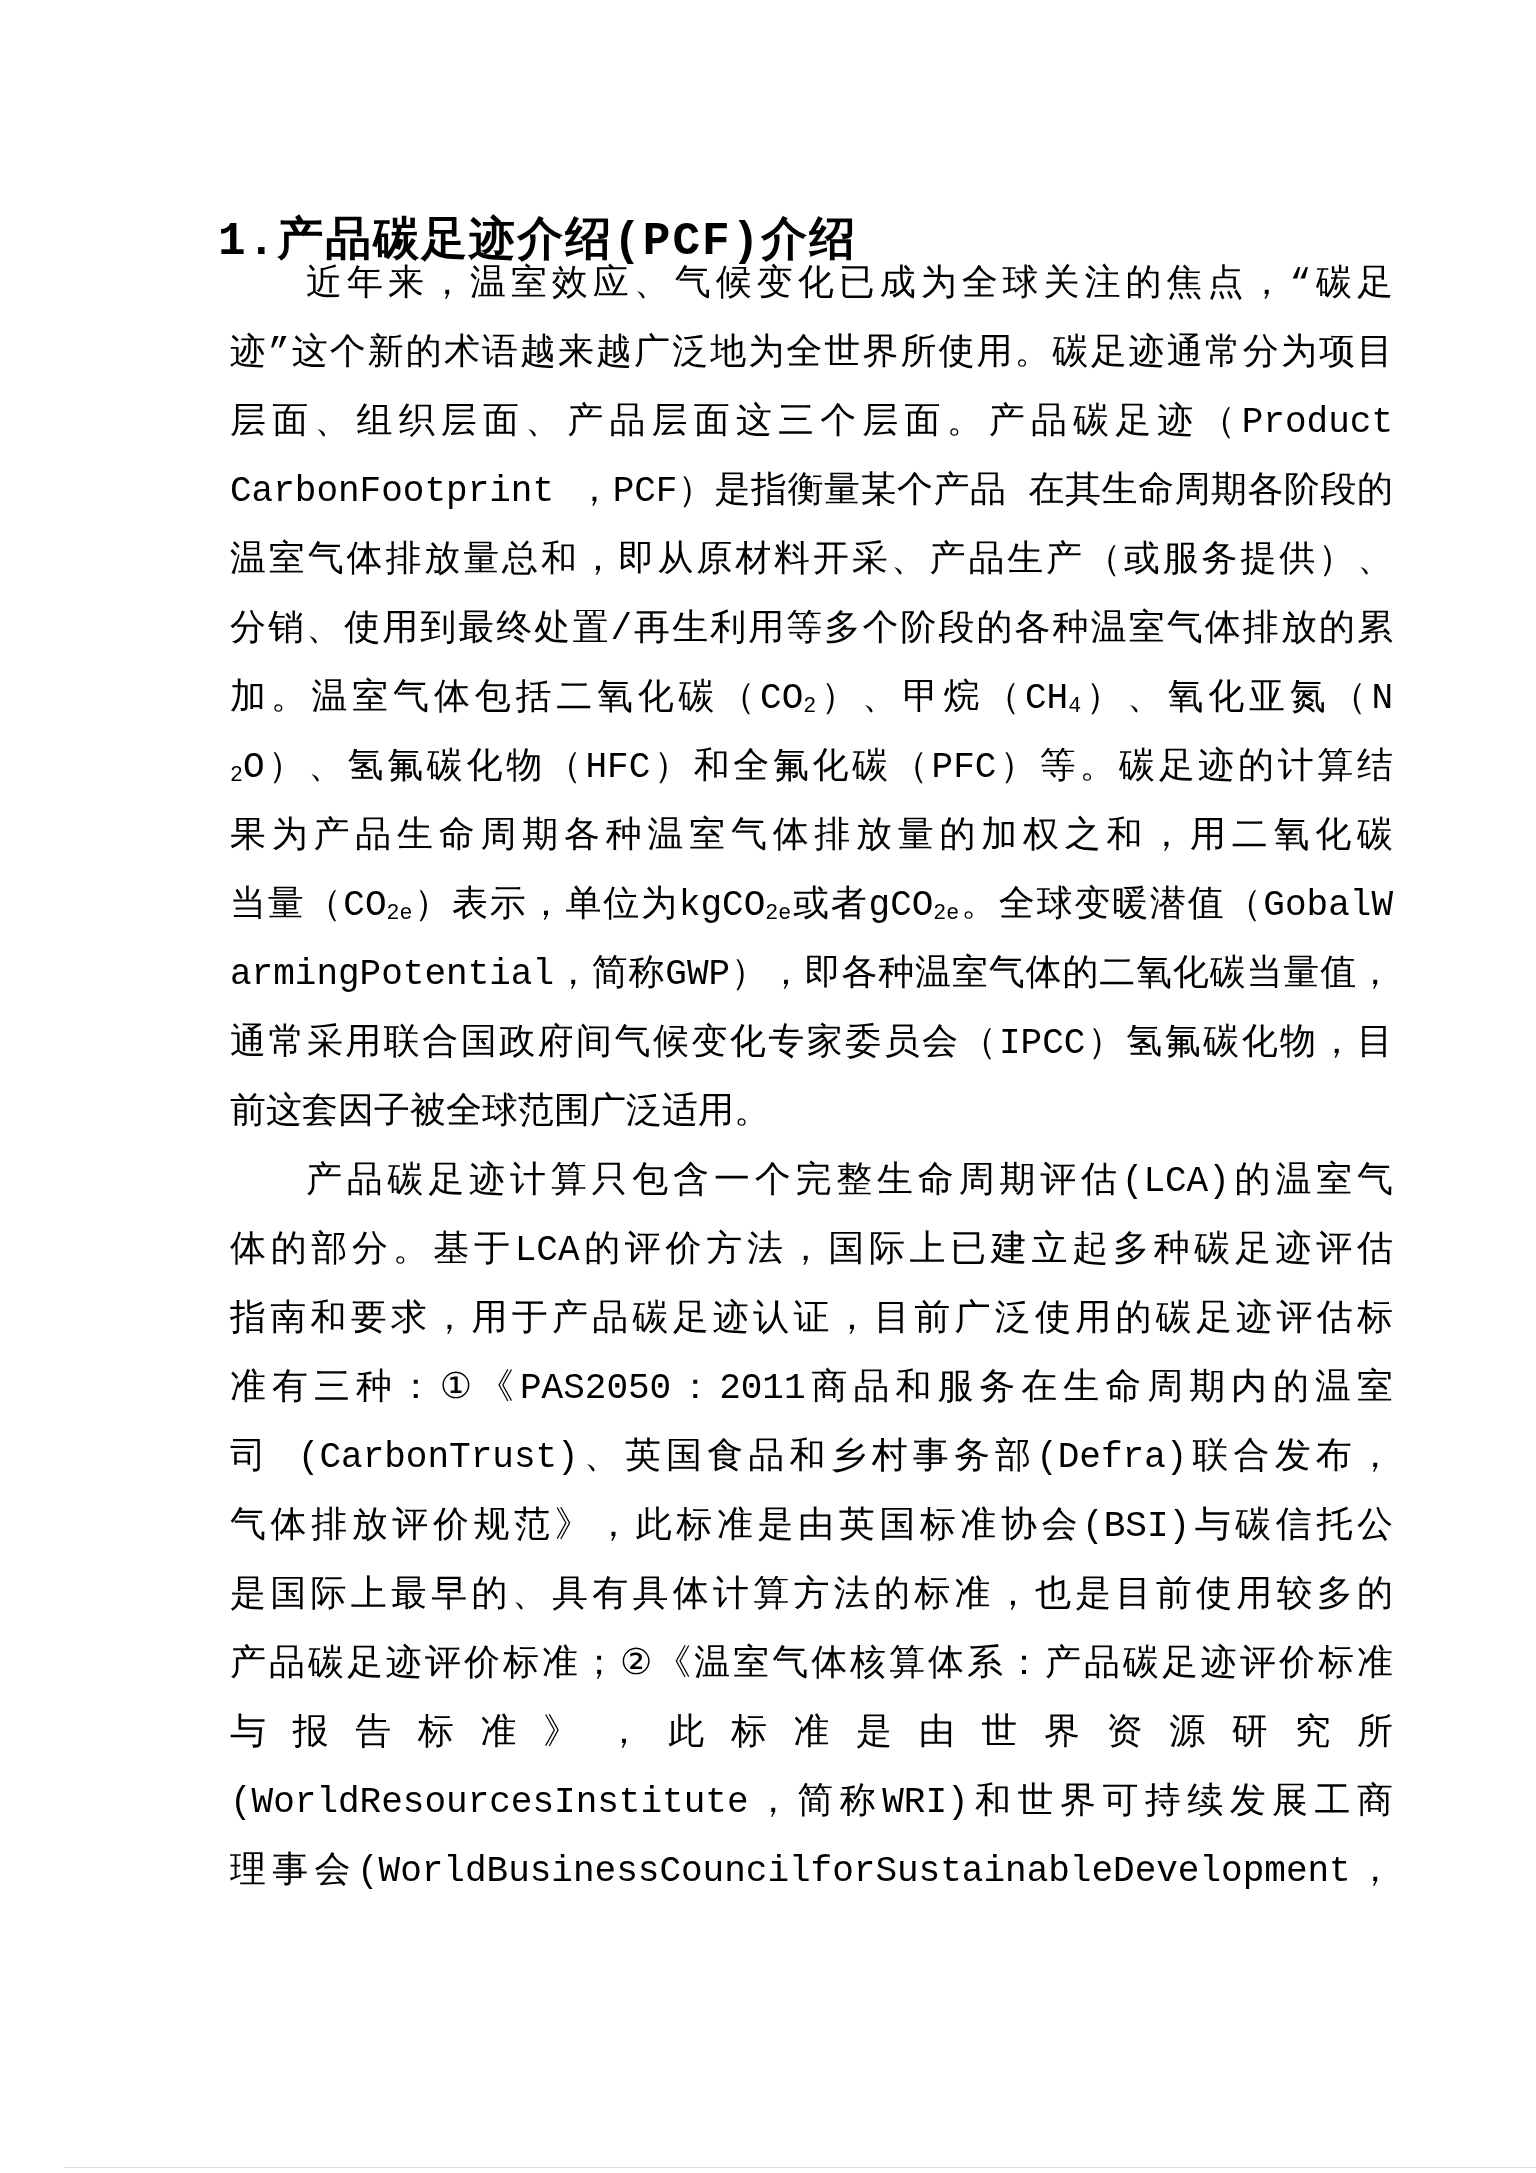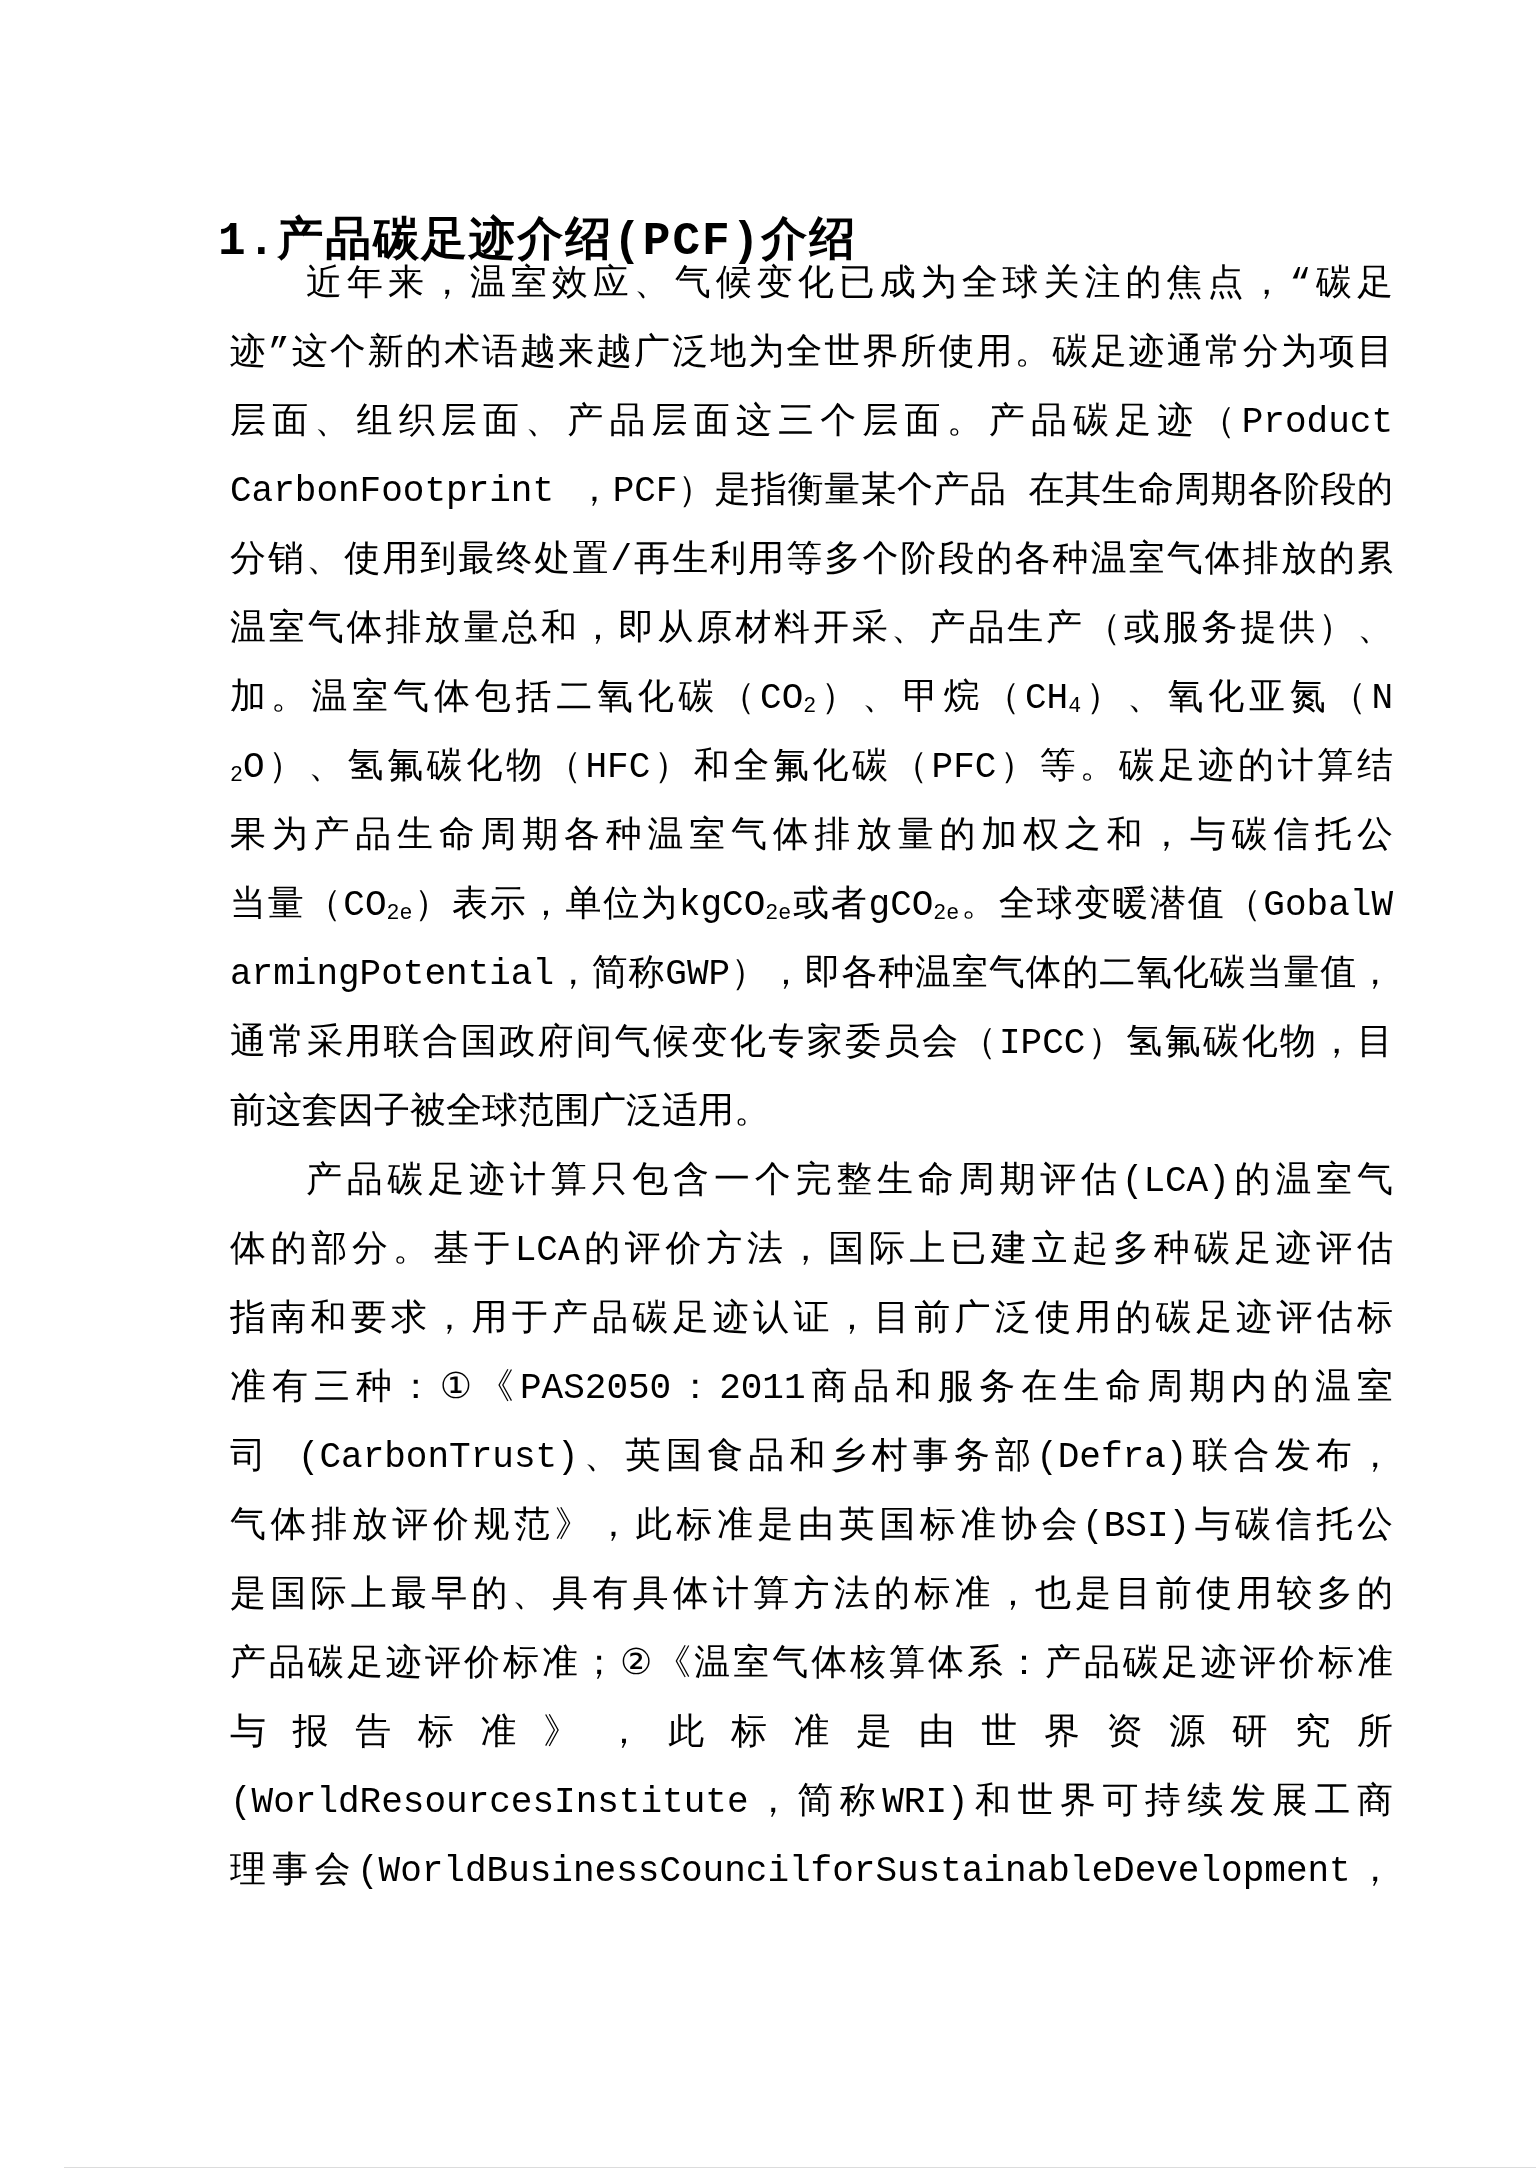--- a/index.html
+++ b/index.html
@@ -63,25 +63,25 @@
 <body>
 
 <div class="page">
   <h1 class="title">1.产品碳足迹介绍(PCF)介绍</h1>
 
   <div class="doc-body" id="doc-lines">
       <div class="line indent">近年来，温室效应、气候变化已成为全球关注的焦点，“碳足</div>
       <div class="line">迹”这个新的术语越来越广泛地为全世界所使用。碳足迹通常分为项目</div>
       <div class="line">层面、组织层面、产品层面这三个层面。产品碳足迹（Product</div>
       <div class="line">CarbonFootprint ，PCF）是指衡量某个产品 在其生命周期各阶段的</div>
+      <div class="line">温室气体排放量总和，即从原材料开采、产品生产（或服务提供）、</div>
       <div class="line">分销、使用到最终处置/再生利用等多个阶段的各种温室气体排放的累</div>
-      <div class="line">温室气体排放量总和，即从原材料开采、产品生产（或服务提供）、</div>
       <div class="line">加。温室气体包括二氧化碳（CO<sub>2</sub>）、甲烷（CH<sub>4</sub>）、氧化亚氮（N</div>
       <div class="line"><sub>2</sub>O）、氢氟碳化物（HFC）和全氟化碳（PFC）等。碳足迹的计算结</div>
-      <div class="line">果为产品生命周期各种温室气体排放量的加权之和，与碳信托公</div>
+      <div class="line">果为产品生命周期各种温室气体排放量的加权之和，用二氧化碳</div>
       <div class="line">当量（CO<sub>2e</sub>）表示，单位为kgCO<sub>2e</sub>或者gCO<sub>2e</sub>。全球变暖潜值（GobalW</div>
       <div class="line">armingPotential，简称GWP），即各种温室气体的二氧化碳当量值，</div>
       <div class="line">通常采用联合国政府间气候变化专家委员会（IPCC）氢氟碳化物，目</div>
       <div class="line end">前这套因子被全球范围广泛适用。</div>
       <div class="line indent">产品碳足迹计算只包含一个完整生命周期评估(LCA)的温室气</div>
       <div class="line">体的部分。基于LCA的评价方法，国际上已建立起多种碳足迹评估</div>
       <div class="line">指南和要求，用于产品碳足迹认证，目前广泛使用的碳足迹评估标</div>
       <div class="line">准有三种：①《PAS2050：2011商品和服务在生命周期内的温室</div>
       <div class="line">司 (CarbonTrust)、英国食品和乡村事务部(Defra)联合发布，</div>
       <div class="line">气体排放评价规范》，此标准是由英国标准协会(BSI)与碳信托公</div>

